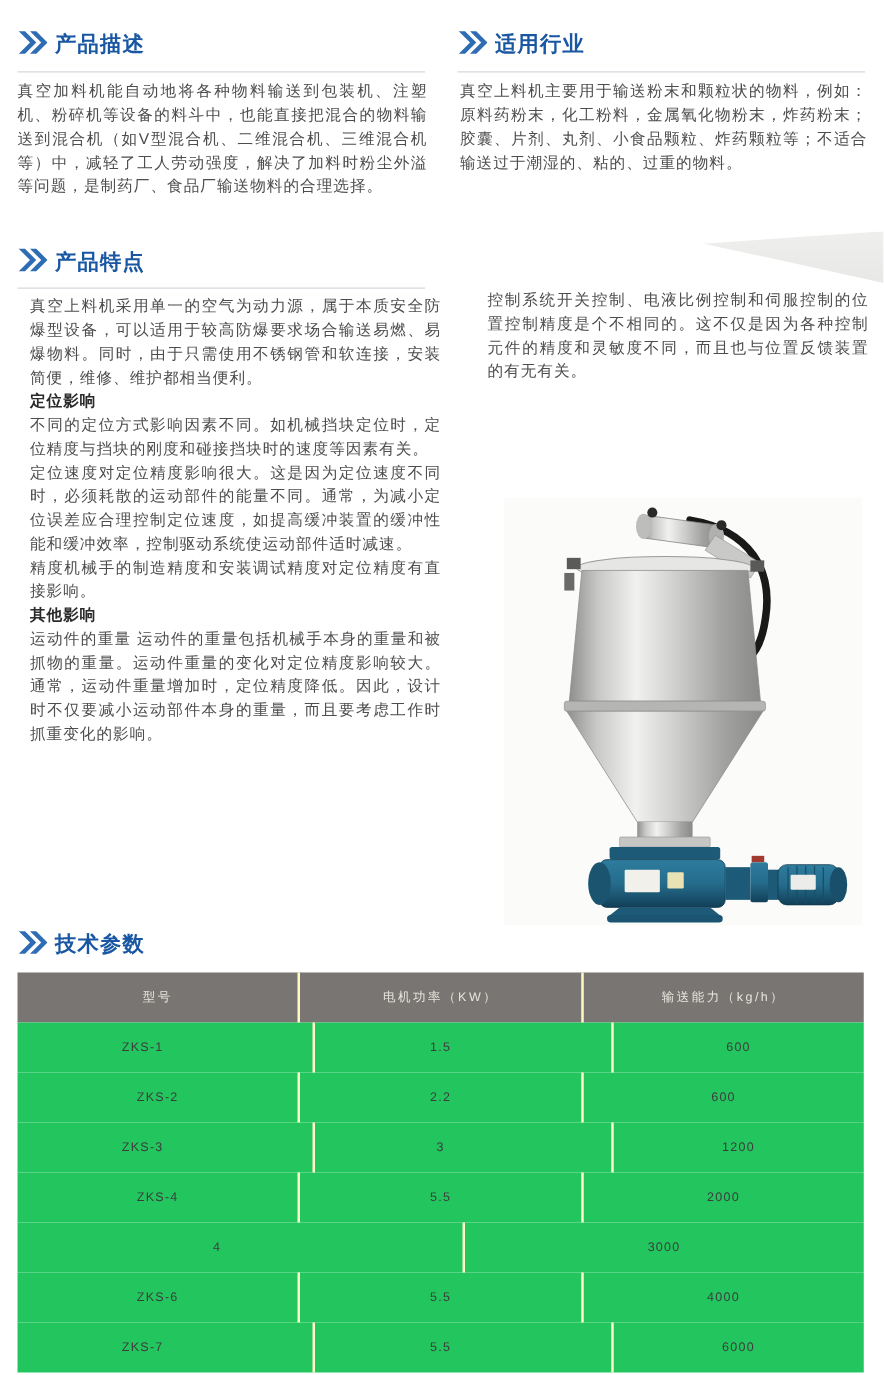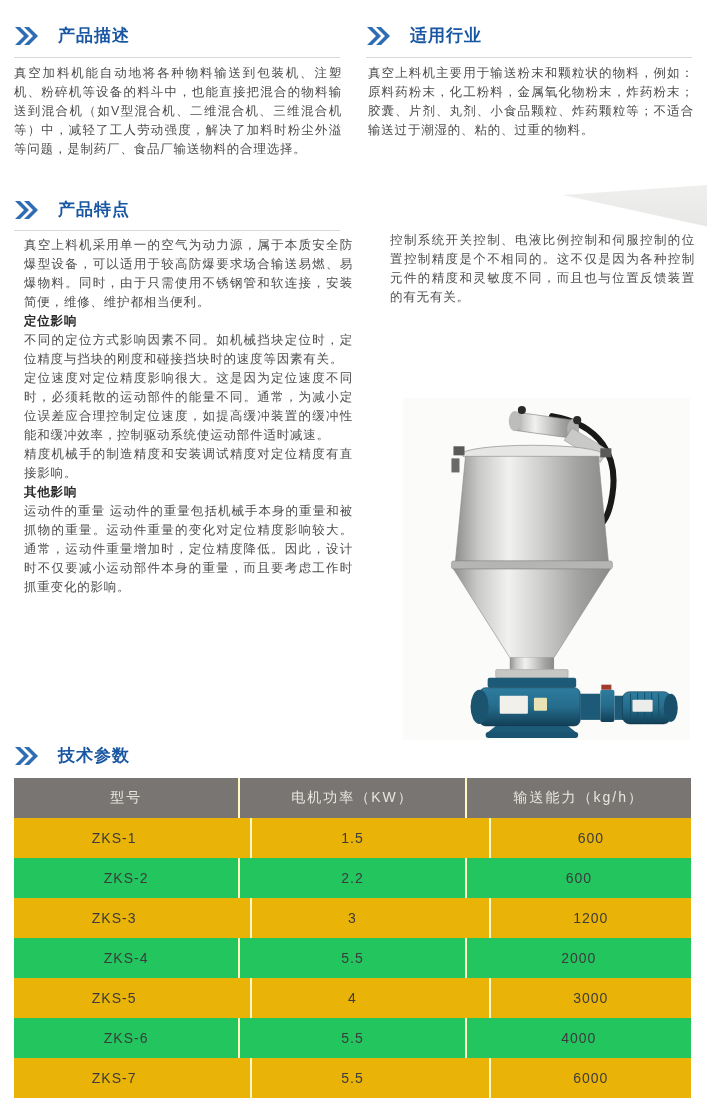--- a/index.html
+++ b/index.html
@@ -3,21 +3,21 @@
 <meta charset="utf-8">
 <style>
   * { margin:0; padding:0; box-sizing:border-box; }
   html,body { background:#ffffff; }
   body { font-family:"Liberation Sans","DejaVu Sans",sans-serif; }
   .page {
     position:relative; width:707px; height:1100px; margin:0 auto;
     background:#ffffff; overflow:hidden;
   }
   
-  .sec-header { position:absolute; display:flex; align-items:center; gap:20px; }
+  .sec-header { position:absolute; display:flex; align-items:flex-start; gap:6px; }
   .sec-header .chev { width:24px; height:20px; flex:0 0 auto; }
   .sec-title { font-size:17px; font-weight:700; color:#1a57a2; letter-spacing:1px; }
   .sec-divider { position:absolute; height:1px; background:#d4d9de; }
   
   .body-text {
     position:absolute; font-size:12.5px; line-height:19px; color:#4d4d4d;
     text-align:justify; letter-spacing:0.8px;
   }
   .body-text p { margin:0; }
   .body-text .subhead { font-weight:700; color:#2b2b2b; letter-spacing:0.8px; }
@@ -28,24 +28,24 @@
     clip-path:polygon(0% 22%, 100% 0%, 100% 92%);
   }
   
   .photo { position:absolute; left:403px; top:398px; width:287px; height:342px; }
   .photo svg { width:100%; height:100%; display:block; }
   
   .spec-table { position:absolute; left:14px; top:778px; width:677px; }
   .trow { display:flex; height:40px; }
   .trow.header { background:#797572; }
   .trow.gray { background:#22c55e; }
-  .trow.white { background:#eab308;gap:36px; }
+  .trow.white { background:#22c55e;gap:36px; }
   .tcell {
     flex:1 1 0; display:flex; align-items:center; justify-content:center;
-    font-size:14px; color:#3c3c3c; letter-spacing:1px;
+    font-size:10px; color:#3c3c3c; letter-spacing:1px;
   }
   .tcell:not(:first-child) { border-left:2px solid #fef9c3; }
   .trow.header .tcell { color:#e8e5de; letter-spacing:2px; }
 </style>
 </head>
 <body>
 
 <div class="page">
 
   <div class="sec-header" style="left:14px; top:24px;">
@@ -188,21 +188,20 @@
           <div class="tcell">ZKS-3</div>
           <div class="tcell">3</div>
           <div class="tcell">1200</div>
         </div>
         <div class="trow gray">
           <div class="tcell">ZKS-4</div>
           <div class="tcell">5.5</div>
           <div class="tcell">2000</div>
         </div>
         <div class="trow white">
-          <div class="tcell">ZKS-5</div>
           <div class="tcell">4</div>
           <div class="tcell">3000</div>
         </div>
         <div class="trow gray">
           <div class="tcell">ZKS-6</div>
           <div class="tcell">5.5</div>
           <div class="tcell">4000</div>
         </div>
         <div class="trow white">
           <div class="tcell">ZKS-7</div>

